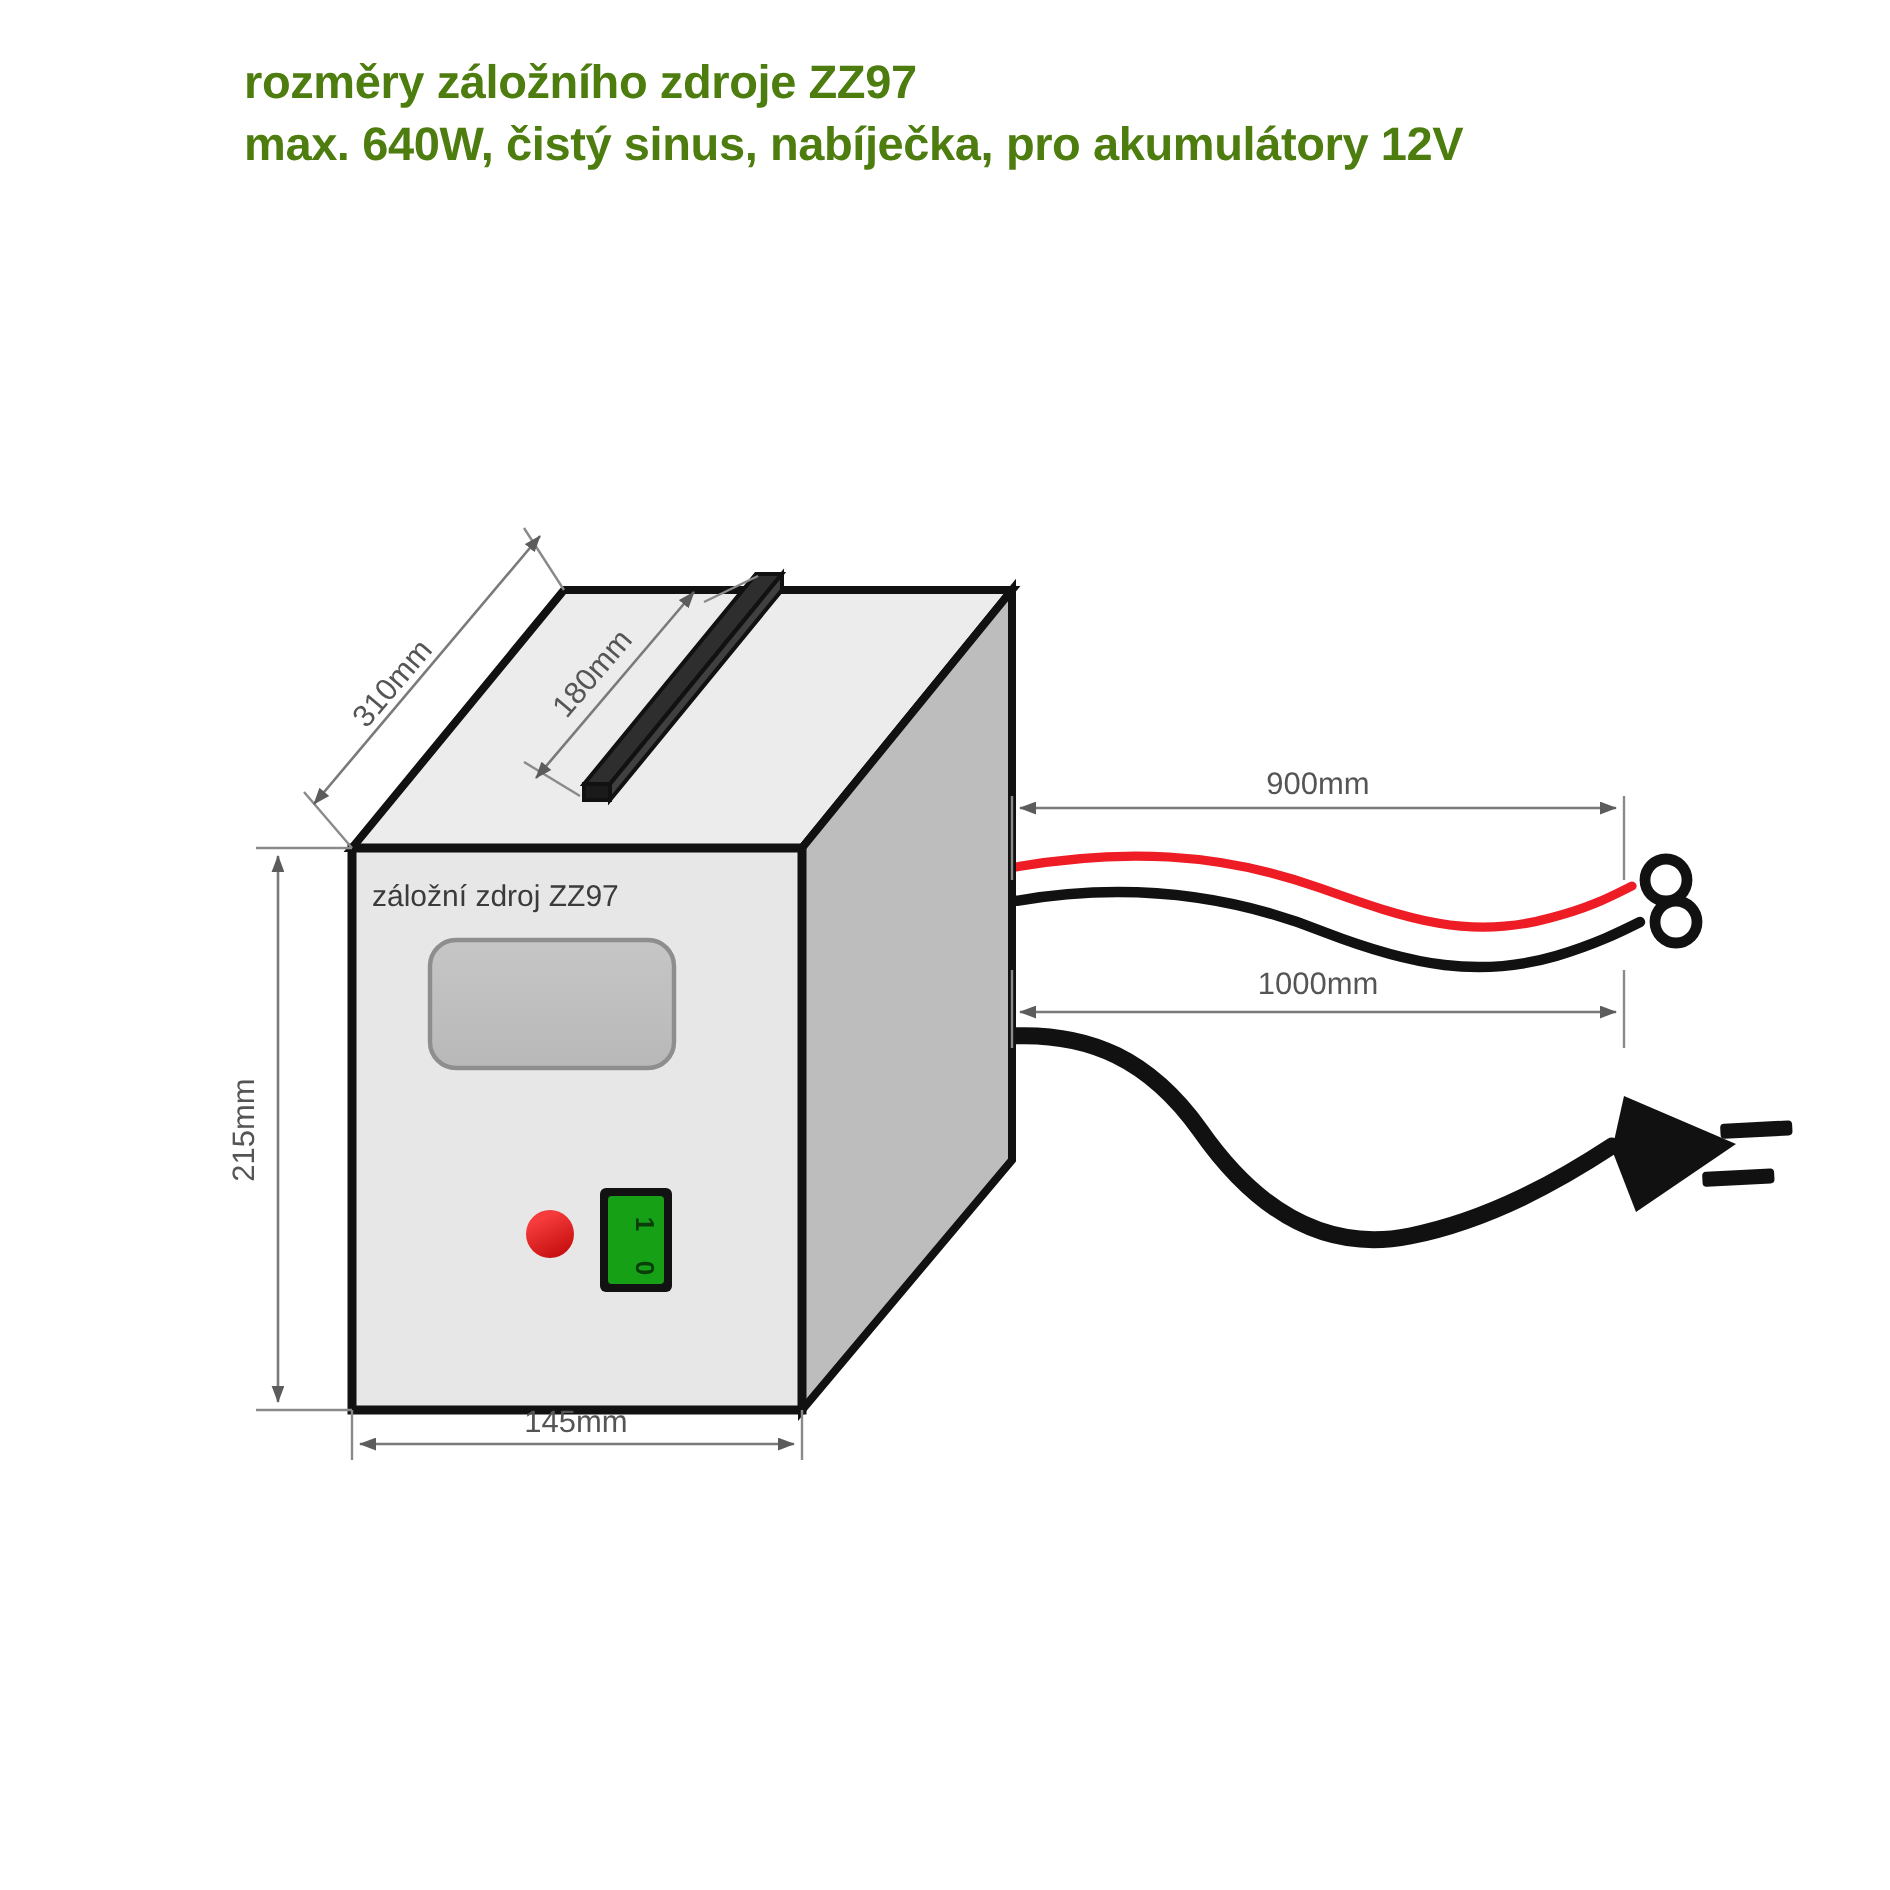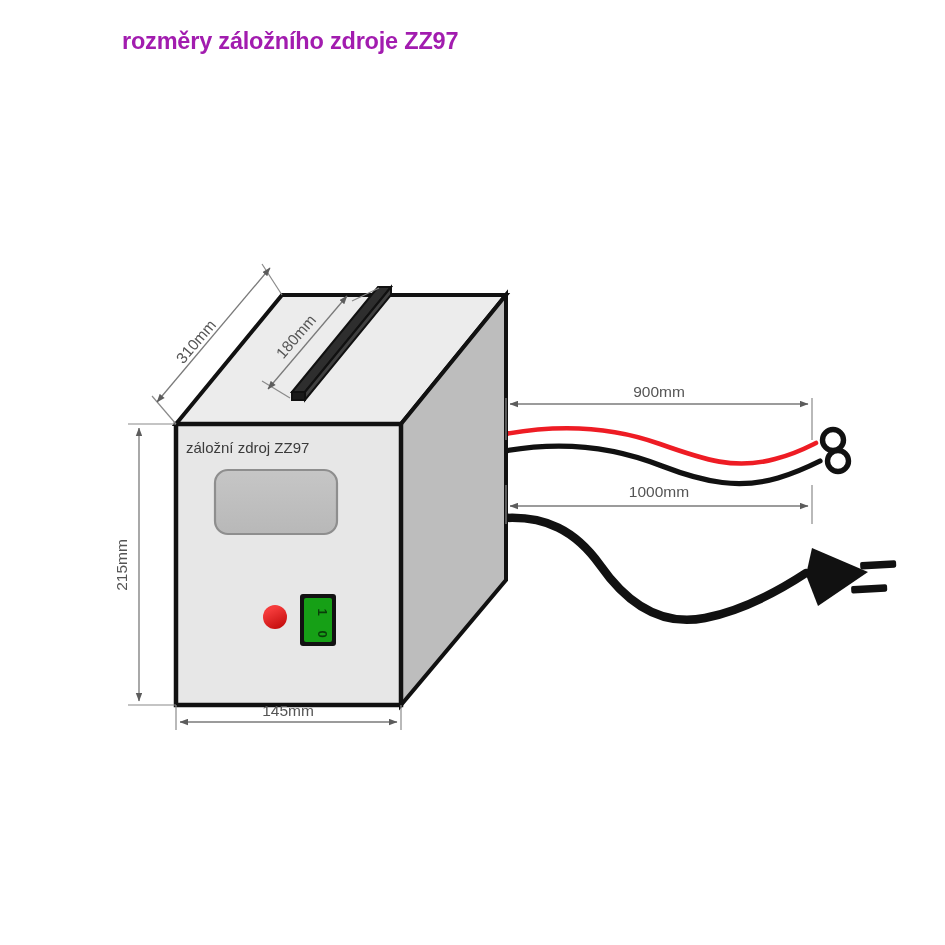--- a/index.html
+++ b/index.html
@@ -27,21 +27,21 @@
     position: absolute;
     left: 122px;
     top: 26px;
     width: 760px;
     line-height: 1.30;
   }
   .heading-line {
     font-size: 23.5px;
     font-weight: bold;
     letter-spacing: -0.2px;
-    color: #a21caf;
+    color: #4d7c0f;
     white-space: nowrap;
   }
   svg text {
     font-family: "Liberation Sans", sans-serif;
     fill: #4a4a4a;
   }
   .dim-label {
     font-size: 15.5px;
     fill: #555555;
   }
@@ -54,20 +54,21 @@
     font-size: 13px;
     fill: #0a3d0a;
     font-weight: bold;
   }
 </style>
 </head>
 <body>
 
 <div class="heading-block">
   <div class="heading-line">rozměry záložního zdroje ZZ97</div>
+  <div class="heading-line">max. 640W, čistý sinus, nabíječka, pro akumulátory 12V</div>
 </div>
 
 <svg id="canvas" viewBox="0 0 945 945" xmlns="http://www.w3.org/2000/svg">
   <defs>
     <marker id="arrowEnd" markerWidth="9" markerHeight="9" refX="8" refY="3.2" orient="auto" markerUnits="userSpaceOnUse">
       <path d="M0,0 L8.5,3.2 L0,6.4 z" fill="#5c5c5c"></path>
     </marker>
     <marker id="arrowStart" markerWidth="9" markerHeight="9" refX="0.5" refY="3.2" orient="auto" markerUnits="userSpaceOnUse">
       <path d="M8.5,0 L0,3.2 L8.5,6.4 z" fill="#5c5c5c"></path>
     </marker>

